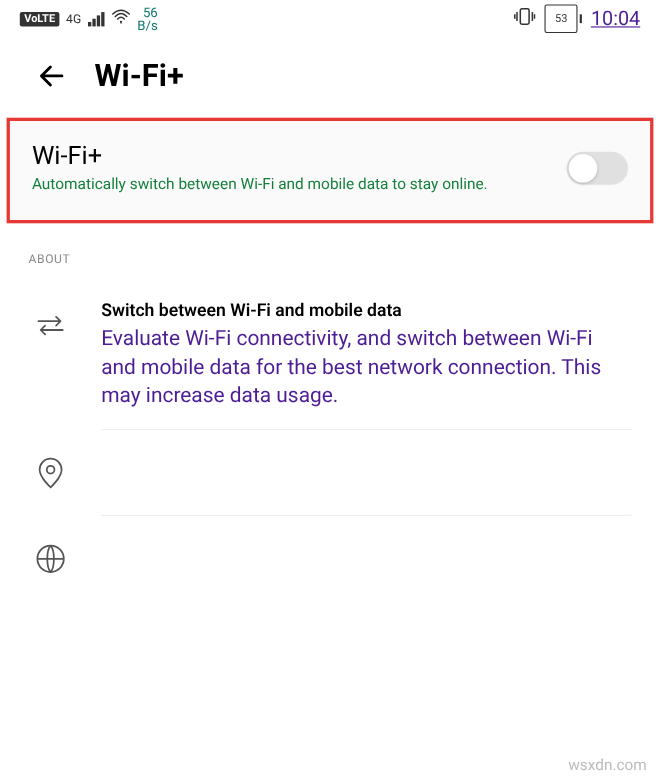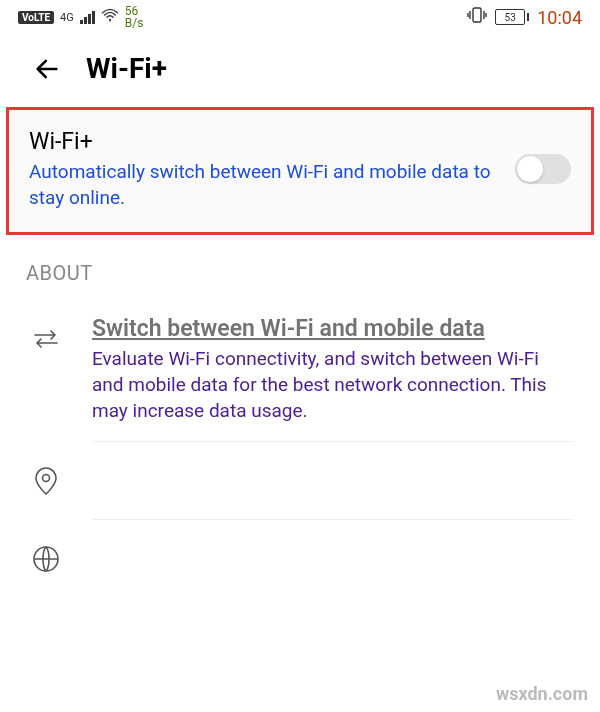--- a/index.html
+++ b/index.html
@@ -22,20 +22,21 @@
       justify-content: space-between;
       align-items: center;
       padding: 0 18px;
       font-size: 15px;
       color: #333;
     }
     .status-left {
       display: flex;
       align-items: center;
       gap: 6px;
+      text-align: right;
     }
     .status-right {
       display: flex;
       align-items: center;
       gap: 8px;
     }
     .volte-badge {
       background: #333;
       color: #fff;
       font-size: 10px;
@@ -60,49 +61,50 @@
     .signal-bars span:nth-child(1) { height: 4px; }
     .signal-bars span:nth-child(2) { height: 7px; }
     .signal-bars span:nth-child(3) { height: 10px; }
     .signal-bars span:nth-child(4) { height: 13px; }
     .wifi-icon svg { width: 18px; height: 14px; }
     .speed-stack {
       display: flex;
       flex-direction: column;
       line-height: 1;
       font-size: 12px;
-      color: #4d7c0f;
+      color: #0f766e;
     }
     .vibrate-icon {
       font-size: 16px;
     }
     .battery {
       display: flex;
       align-items: center;
       gap: 2px;
     }
     .battery-body {
       border: 1px solid #333;
       width: 30px;
-      height: 16px;
+      height: 26px;
       border-radius: 2px;
       position: relative;
       display: flex;
       align-items: center;
       justify-content: center;
       font-size: 10px;
     }
     .battery-tip {
       width: 2px;
       height: 8px;
       background: #333;
     }
     .clock {
       font-size: 18px;
-      color: #c2410c;
+      color: #4c1d95;
+      text-decoration: underline;
     }
     .header {
       display: flex;
       align-items: center;
       gap: 24px;
       padding: 18px 24px 22px 32px;
     }
     .back-arrow {
       width: 30px;
       height: 30px;
@@ -134,22 +136,22 @@
       flex: 1;
       padding-right: 20px;
     }
     .card-title {
       font-size: 23px;
       font-weight: 400;
       color: #000;
       margin-bottom: 4px;
     }
     .card-desc {
-      font-size: 19px;
-      color: #1d4ed8;
+      font-size: 14px;
+      color: #15803d;
       line-height: 1.35;
     }
     .toggle {
       width: 56px;
       height: 30px;
       background: #e0e0e0;
       border-radius: 15px;
       position: relative;
       flex-shrink: 0;
     }
@@ -157,21 +159,21 @@
       width: 26px;
       height: 26px;
       background: #fff;
       border-radius: 50%;
       position: absolute;
       top: 2px;
       left: 2px;
       box-shadow: 0 1px 3px rgba(0,0,0,0.2);
     }
     .section-header {
-      font-size: 20px;
+      font-size: 11px;
       color: #888;
       padding: 26px 26px 14px 26px;
       letter-spacing: 0.5px;
     }
     .list-item {
       display: flex;
       align-items: flex-start;
       padding: 16px 26px 18px 26px;
       gap: 26px;
     }
@@ -200,38 +202,36 @@
       width: 32px;
       height: 32px;
       stroke: #555;
       stroke-width: 1.6;
       fill: none;
     }
     .item-text {
       flex: 1;
     }
     .item-title {
-      font-size: 23px;
+      font-size: 16px;
       font-weight: 600;
-      color: #737373;
+      color: #000000;
       margin-bottom: 4px;
-      text-decoration: underline;
     }
     .item-desc {
       font-size: 19px;
       color: #4c1d95;
       line-height: 1.35;
     }
     .watermark {
       position: absolute;
       bottom: 8px;
       right: 12px;
-      font-size: 18px;
+      font-size: 14px;
       color: #bbb;
-      font-weight: bold;
     }
   </style>
 </head>
 <body>
 
 <div class="status-bar">
   <div class="status-left">
     <span class="volte-badge">VoLTE</span>
     <span class="signal-text">4G</span>
     <div class="signal-bars">

